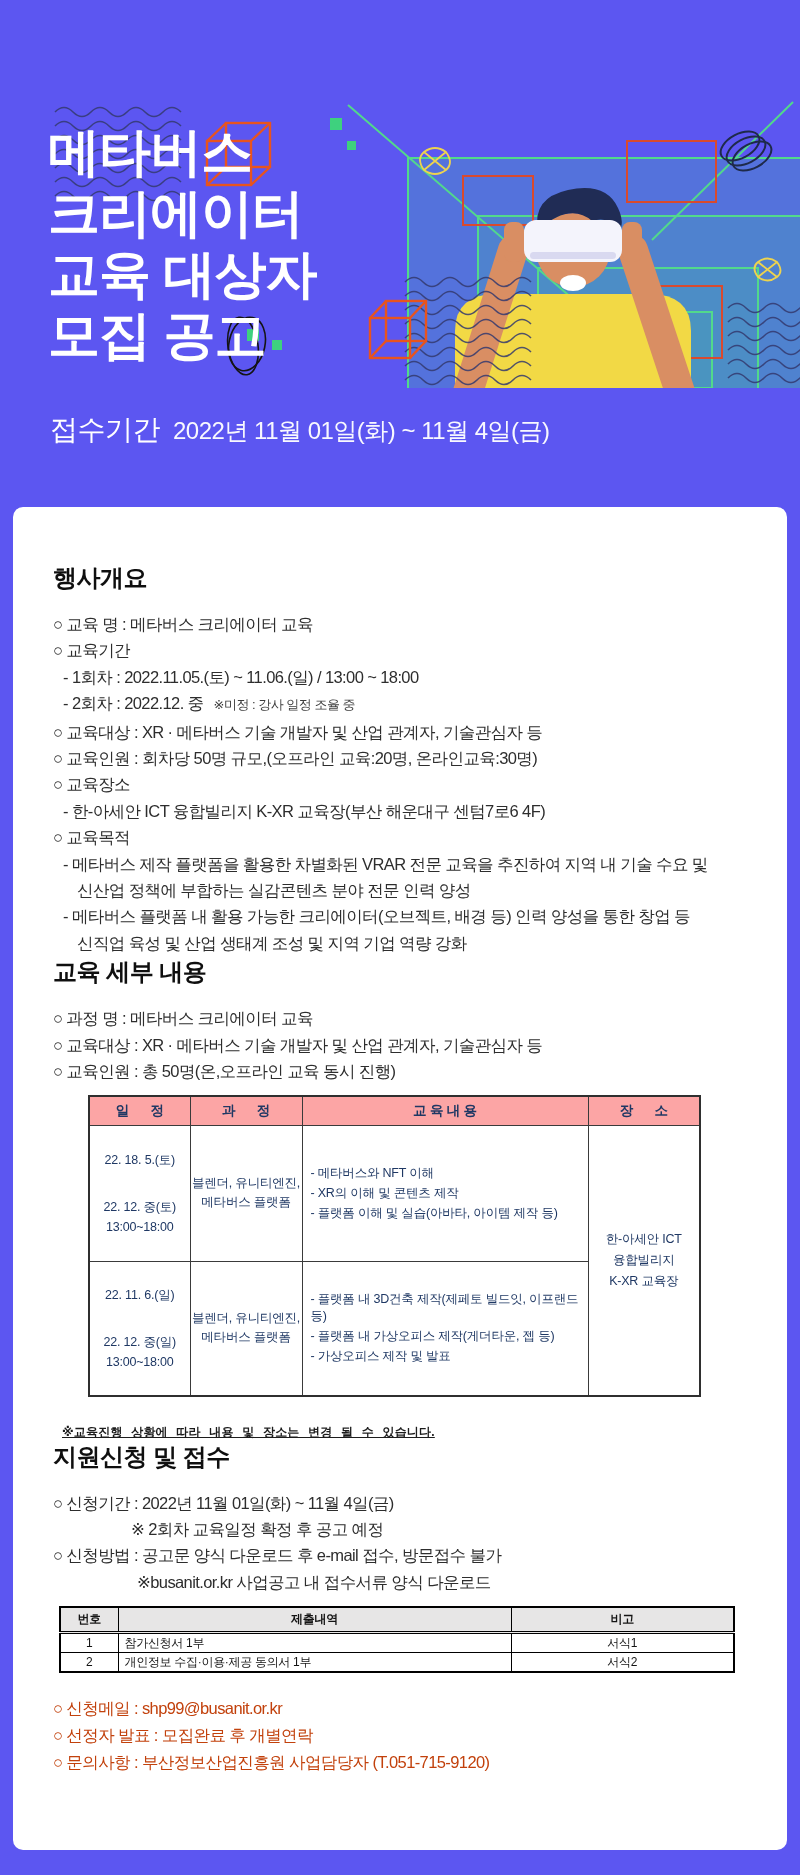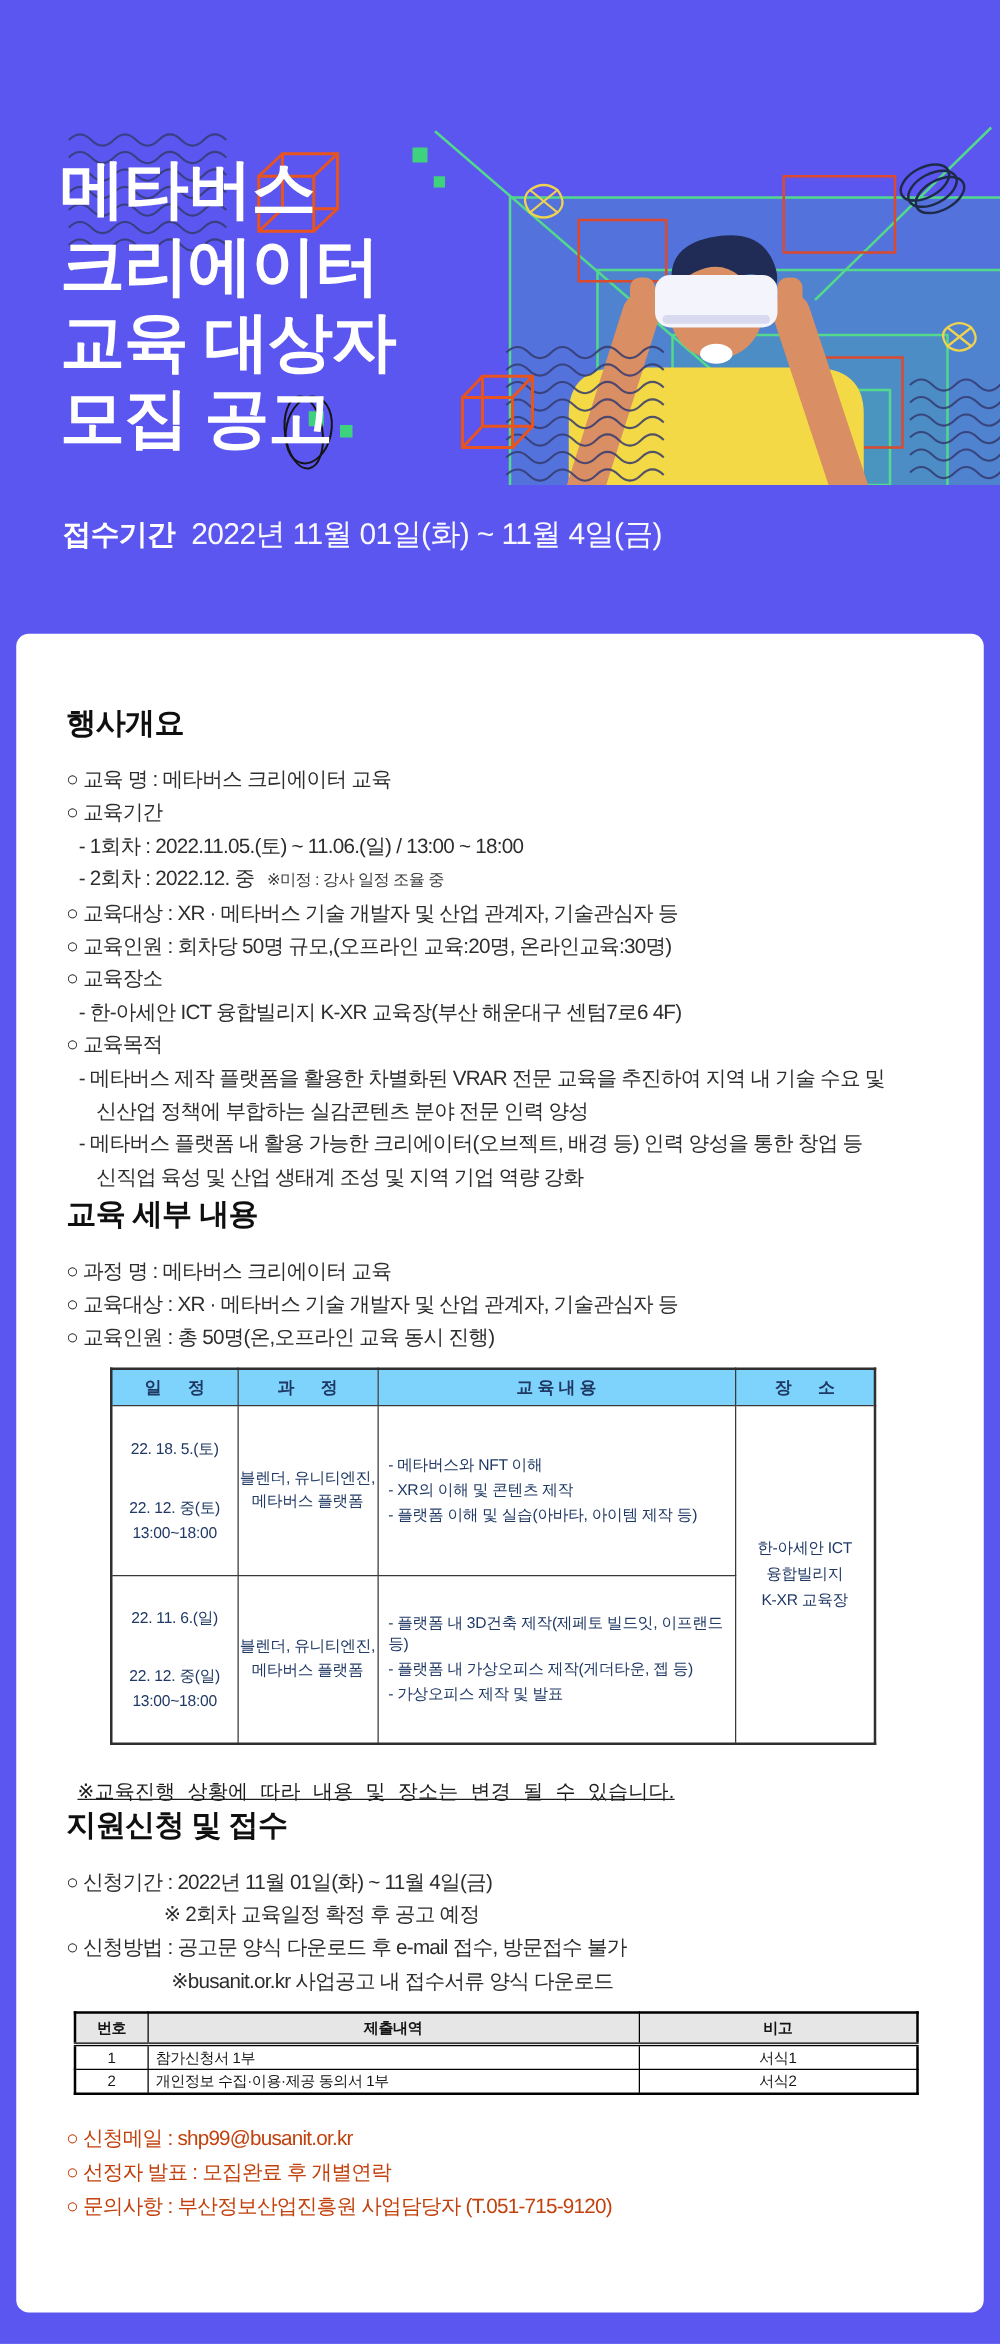--- a/index.html
+++ b/index.html
@@ -4,56 +4,56 @@
 <style>
   html,body{margin:0;padding:0;}
   body{background:#5C56F1;font-family:"Liberation Sans","DejaVu Sans",sans-serif;}
   #page{position:relative;width:800px;height:1875px;background:#5C56F1;overflow:hidden;margin:0 auto;}
 
   
   .banner{position:absolute;left:0;top:0;width:656px;height:507px;}
   .decor{position:absolute;left:0;top:0;}
   .title{position:absolute;left:48px;top:122px;color:#ffffff;font-size:52px;font-weight:800;line-height:61px;letter-spacing:-1px;}
   .period{position:absolute;left:50px;top:411px;color:#ffffff;display:flex;align-items:baseline;gap:13px;}
-  .period .lbl{font-size:23px;font-weight:700;letter-spacing:-0.5px;}
+  .period .lbl{font-size:28px;font-weight:400;letter-spacing:-0.5px;}
   .period .val{font-size:24px;font-weight:400;letter-spacing:-0.5px;opacity:.96;}
 
   
   .card{position:absolute;left:13px;top:507px;width:774px;height:1343px;background:#ffffff;border-radius:10px;
         box-sizing:border-box;padding:55px 34px 12px 40px;}
   h2.sec{margin:0;font-size:24px;font-weight:800;color:#0f0f0f;letter-spacing:-0.5px;}
   .list{margin-top:17px;color:#2d2d2d;font-size:16.5px;letter-spacing:-0.6px;}
   .list .line{line-height:26.4px;white-space:nowrap;}
   .ind0{padding-left:0;}
   .ind1{padding-left:10px;}
   .ind2{padding-left:24px;}
   .small-note{font-size:13px;color:#3c3c3c;margin-left:6px;letter-spacing:-0.5px;}
 
   .gap-details{margin-top:46px;}
   .gap-apply{margin-top:42px;}
 
   
   .tbl1{border-collapse:collapse;margin:10px 0 0 35px;color:#1F3864;font-size:12.5px;letter-spacing:-0.2px;border:2px solid #2f2f2f;table-layout:fixed;}
   .tbl1 th,.tbl1 td{border:1px solid #3a3a3a;}
-  .tbl1 th{background:#7dd3fc;font-weight:700;height:26px;white-space:pre;font-size:13.5px;}
+  .tbl1 th{background:#fca5a5;font-weight:700;height:26px;white-space:pre;font-size:13.5px;}
   .tbl1 .c-sched{width:101px;}
   .tbl1 .c-course{width:112px;}
   .tbl1 .c-content{width:286px;}
   .tbl1 .c-loc{width:112px;}
   .tbl1 td{vertical-align:middle;}
   .tbl1 td.sched{text-align:center;line-height:20px;}
   .tbl1 td.sched .d1{margin-bottom:27px;}
   .tbl1 td.course{text-align:center;line-height:19px;}
   .tbl1 td.content{padding:6px 8px;}
   .tbl1 td.content div{line-height:17px;margin:3px 0;}
   .tbl1 td.loc{text-align:center;line-height:21px;}
   .tbl1 tr.r1 td{height:123px;}
   .tbl1 tr.r2 td{height:121px;}
 
-  .tbl-note{margin:27px 0 0 9px;font-size:16px;font-weight:400;color:#1c1c1c;text-decoration:underline;letter-spacing:0.2px;word-spacing:5px;}
+  .tbl-note{margin:27px 0 0 9px;font-size:12px;font-weight:700;color:#1c1c1c;text-decoration:underline;letter-spacing:0.2px;word-spacing:5px;}
 
   
   .tbl2{border-collapse:collapse;margin:11px 0 0 6px;color:#141414;font-size:12px;border:2px solid #000;table-layout:fixed;letter-spacing:-0.3px;}
   .tbl2 th,.tbl2 td{border:1px solid #000;}
   .tbl2 th{background:#E7E6E6;font-weight:700;height:21px;border-bottom:3px double #000;}
   .tbl2 td{height:18px;padding:0 6px;}
   .tbl2 .c-no{width:58px;}
   .tbl2 .c-doc{width:393px;}
   .tbl2 .c-rem{width:223px;}
   .tbl2 td.num,.tbl2 td.rem{text-align:center;padding:0;}

